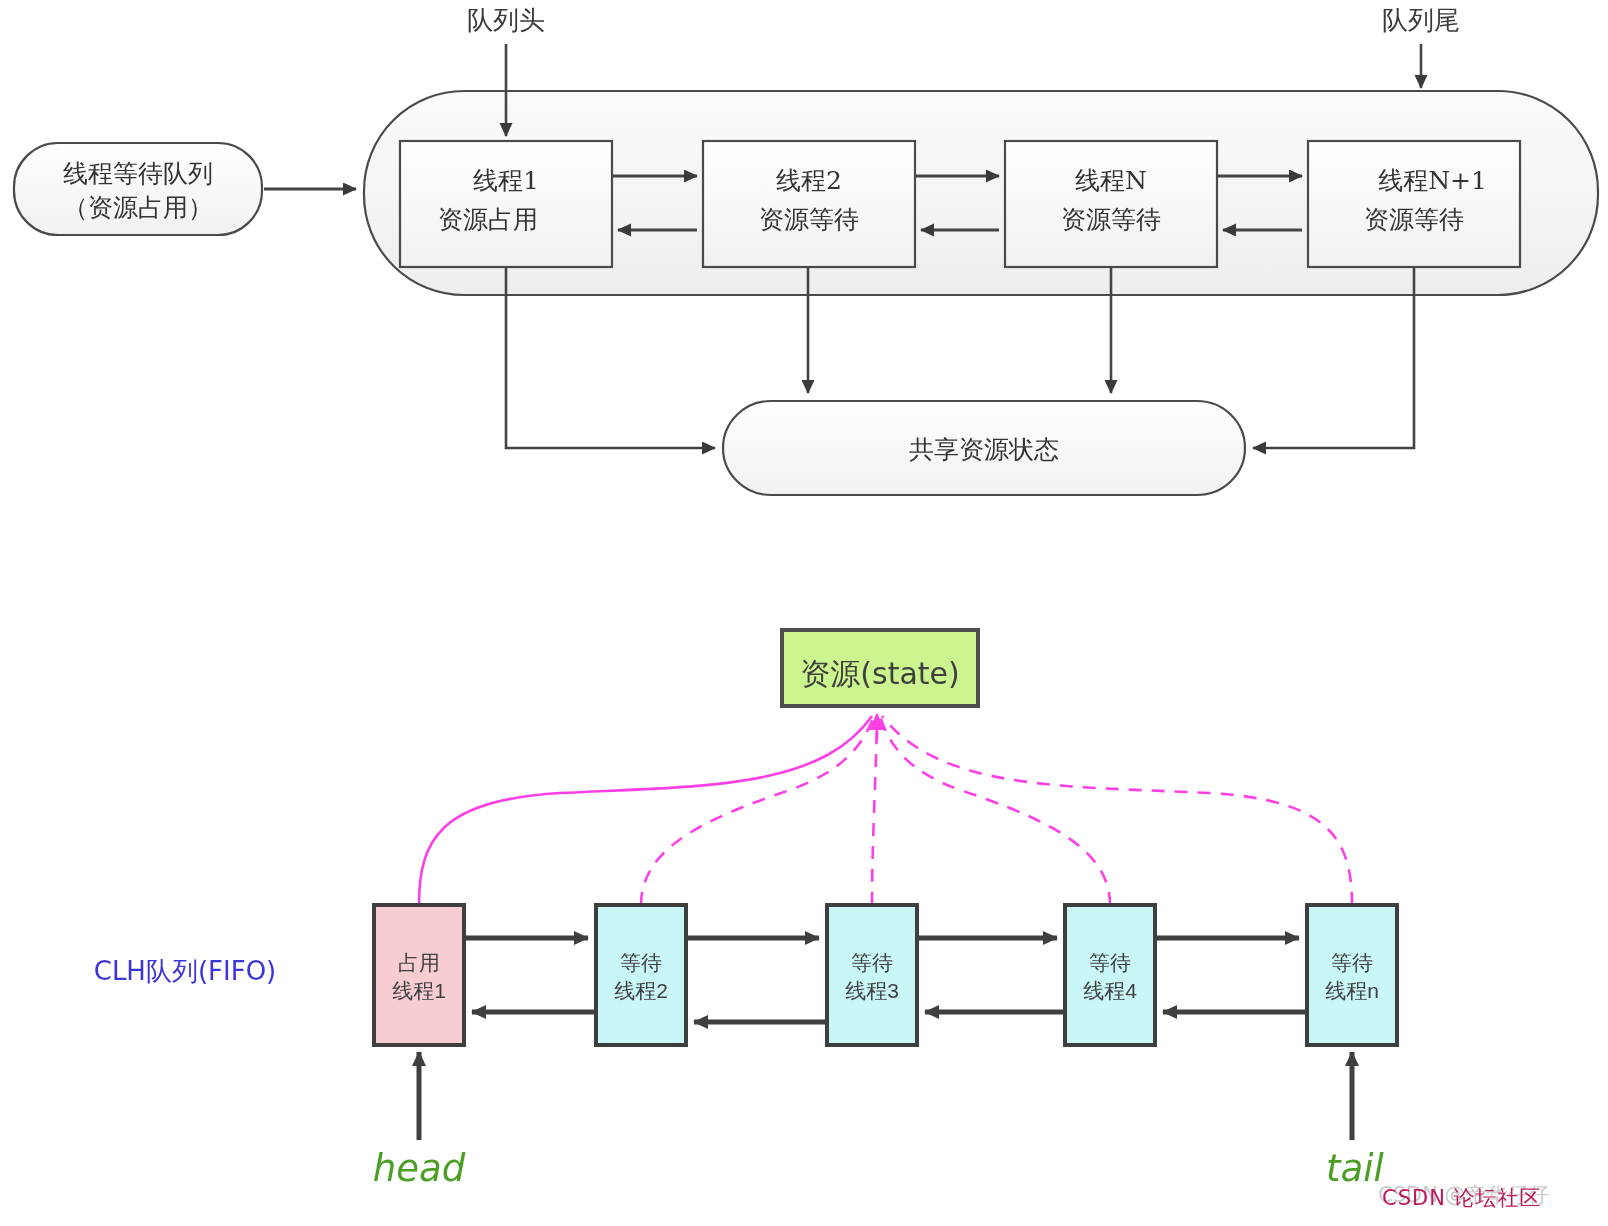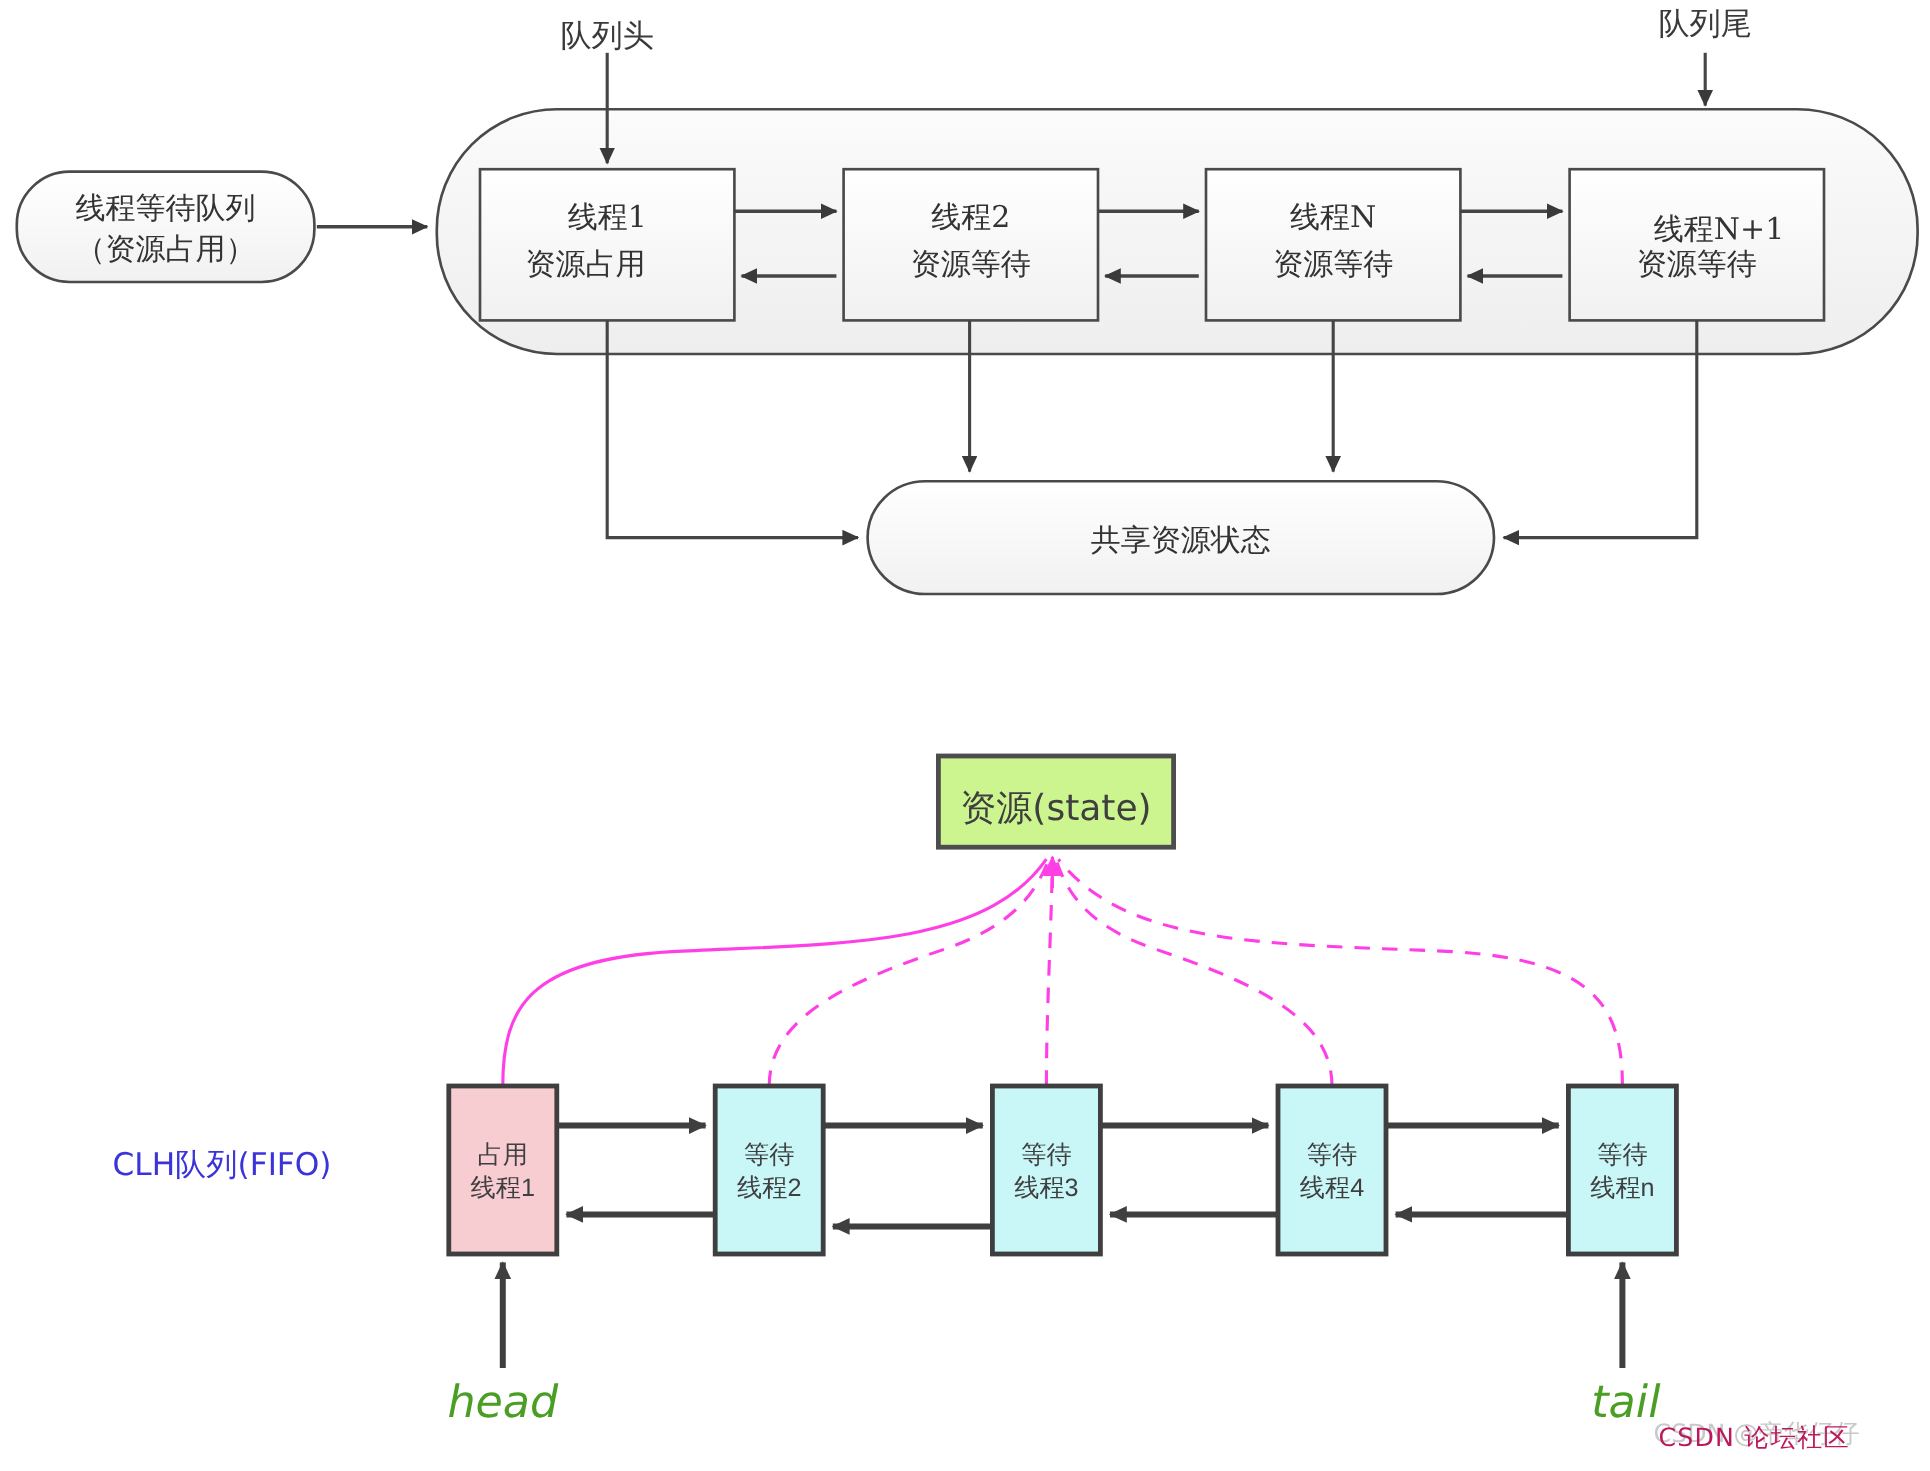--- a/index.html
+++ b/index.html
@@ -164,36 +164,36 @@
 
   <line x1="596" y1="1012" x2="472" y2="1012" stroke="#3f3f3f" stroke-width="5" marker-end="url(#arrBlack)"></line>
   <line x1="827" y1="1022" x2="694" y2="1022" stroke="#3f3f3f" stroke-width="5" marker-end="url(#arrBlack)"></line>
   <line x1="1065" y1="1012" x2="925" y2="1012" stroke="#3f3f3f" stroke-width="5" marker-end="url(#arrBlack)"></line>
   <line x1="1307" y1="1012" x2="1163" y2="1012" stroke="#3f3f3f" stroke-width="5" marker-end="url(#arrBlack)"></line>
 
   <line x1="419" y1="1140" x2="419" y2="1052" stroke="#3f3f3f" stroke-width="5" marker-end="url(#arrBlack)"></line>
   <line x1="1352" y1="1140" x2="1352" y2="1052" stroke="#3f3f3f" stroke-width="5" marker-end="url(#arrBlack)"></line>
 </svg>
 
-<div class="lbl top-head-label" style="left:450px; top:14px; width:112px;">队列头</div>
+<div class="lbl top-head-label" style="left:450px; top:4px; width:112px;">队列头</div>
 <div class="lbl top-tail-label" style="left:1365px; top:4px; width:112px;">队列尾</div>
 
 <div class="lbl fifo-text" style="left:14px; top:158px; width:248px;">线程等待队列</div>
 <div class="lbl fifo-text" style="left:14px; top:192px; width:248px;">（资源占用）</div>
 
 <div class="lbl thread-box-text" style="left:400px; top:165px; width:212px;">线程1</div>
 <div class="lbl thread-box-text" style="left:400px; top:204px; width:176px;">资源占用</div>
 
 <div class="lbl thread-box-text" style="left:703px; top:165px; width:212px;">线程2</div>
 <div class="lbl thread-box-text" style="left:703px; top:204px; width:212px;">资源等待</div>
 
 <div class="lbl thread-box-text" style="left:1005px; top:165px; width:212px;">线程N</div>
 <div class="lbl thread-box-text" style="left:1005px; top:204px; width:212px;">资源等待</div>
 
-<div class="lbl thread-box-text" style="left:1308px; top:175px; width:249px;">线程N+1</div>
+<div class="lbl thread-box-text" style="left:1308px; top:165px; width:249px;">线程N+1</div>
 <div class="lbl thread-box-text" style="left:1308px; top:204px; width:212px;">资源等待</div>
 
 <div class="lbl shared-text" style="left:723px; top:434px; width:522px;">共享资源状态</div>
 
 <div class="lbl clh-title" style="left:40px; top:955px; width:290px;">CLH队列(FIFO)</div>
 
 <div class="lbl state-text" style="left:782px; top:655px; width:196px;">资源(state)</div>
 
 <div class="lbl node-text" style="left:374px; top:950px; width:90px;">占用</div>
 <div class="lbl node-text" style="left:374px; top:978px; width:90px;">线程1</div>

